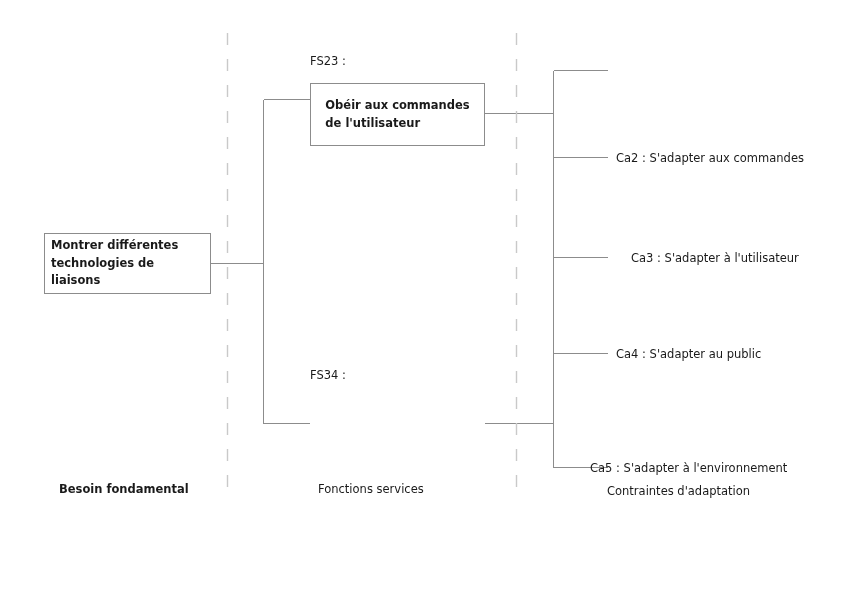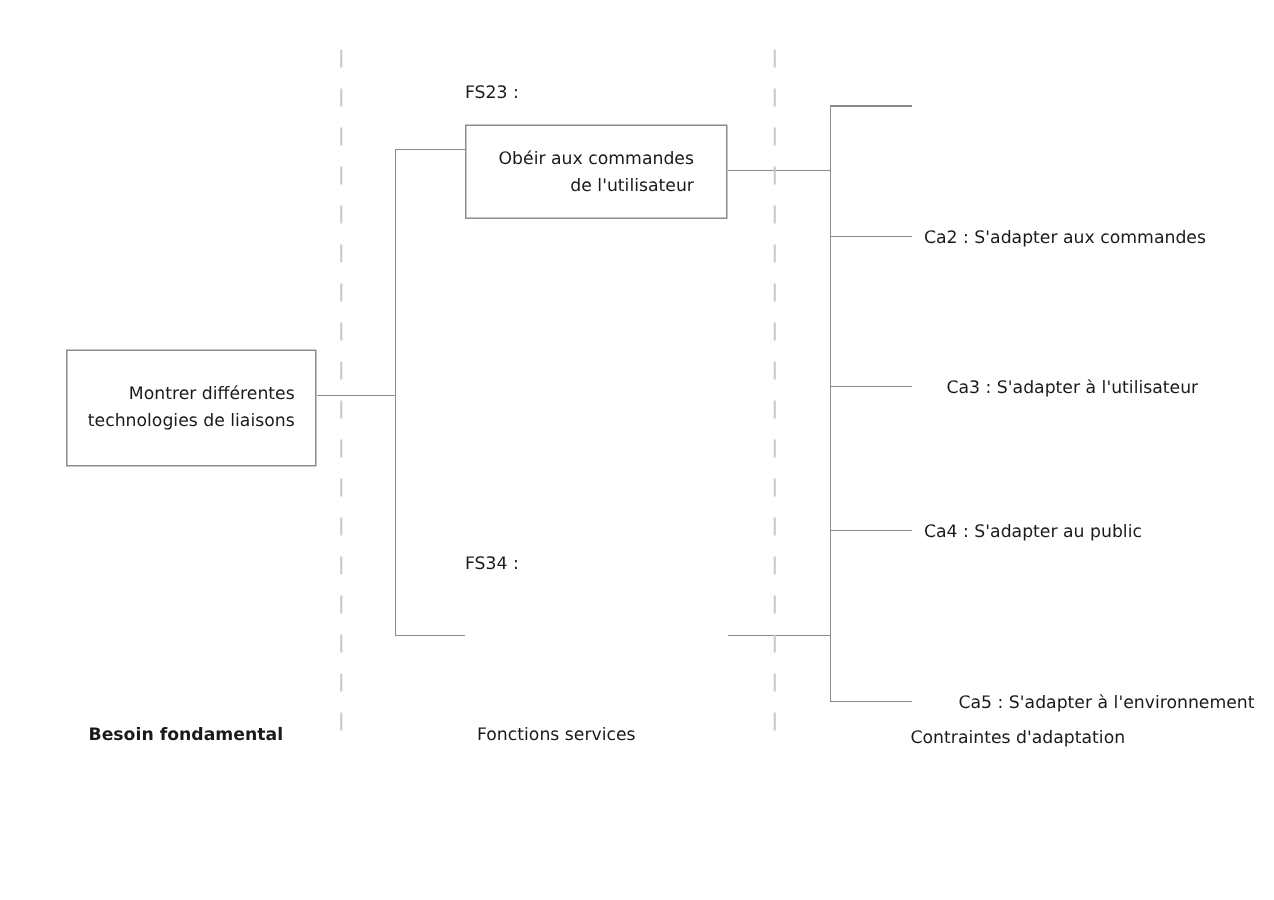--- a/index.html
+++ b/index.html
@@ -23,25 +23,26 @@
     height: 600px;
   }
   .box {
     position: absolute;
     box-sizing: border-box;
     border: 1px solid #8c8c8c;
     background: #ffffff;
     display: flex;
     align-items: center;
     justify-content: center;
-    text-align: right;
+    text-align: left;
     color: #1a1a1a;
     font-size: 11.5px;
     line-height: 1.55;
     padding: 2px 6px;
+    font-weight: bold;
   }
   .lbl {
     position: absolute;
     color: #1a1a1a;
     font-size: 11.5px;
     line-height: 1.3;
     white-space: nowrap;
   }
   .lbl-tag {
     position: absolute;
@@ -83,39 +84,39 @@
       <line x1="553.5" y1="257.5" x2="608" y2="257.5"></line>
       <line x1="553.5" y1="353.5" x2="608" y2="353.5"></line>
       <line x1="553.5" y1="467.5" x2="608" y2="467.5"></line>
     </g>
     <g stroke="#c9c9c9" stroke-width="1.4" fill="none" stroke-dasharray="12 14">
       <line x1="227.5" y1="33" x2="227.5" y2="492"></line>
       <line x1="516.5" y1="33" x2="516.5" y2="492"></line>
     </g>
   </svg>
 
-  <div class="box" style="left:44px; top:233px; width:167px; height:78px;">
+  <div class="box" style="left:44px; top:233px; width:167px; height:61px;">
     <div>
       <span>Montrer différentes</span><br>
       <span>technologies de liaisons</span>
     </div>
   </div>
 
   <div class="lbl-tag" style="left:310px; top:54px;">FS23 :</div>
   <div class="box" style="left:310px; top:83px; width:175px; height:63px;">
     <div>
       <span>Obéir aux commandes</span><br>
       <span>de l'utilisateur</span>
     </div>
   </div>
 
   <div class="lbl-tag" style="left:310px; top:368px;">FS34 :</div>
 
   <div class="lbl" style="left:616px; top:151px;">Ca2 : S'adapter aux commandes</div>
   <div class="lbl" style="left:616px; top:251px;margin-left:15px;">Ca3 : S'adapter à l'utilisateur</div>
   <div class="lbl" style="left:616px; top:347px;">Ca4 : S'adapter au public</div>
-  <div class="lbl" style="left:639px; top:461px;">Ca5 : S'adapter à l'environnement</div>
+  <div class="lbl" style="left:590px; top:461px;">Ca5 : S'adapter à l'environnement</div>
 
   <div class="lbl-col" style="left:59px; top:482px;font-weight:bold;">Besoin fondamental</div>
   <div class="lbl-col" style="left:318px; top:482px;">Fonctions services</div>
   <div class="lbl-col" style="left:607px; top:484px;">Contraintes d'adaptation</div>
 
 </div>
 
 </body></html>

